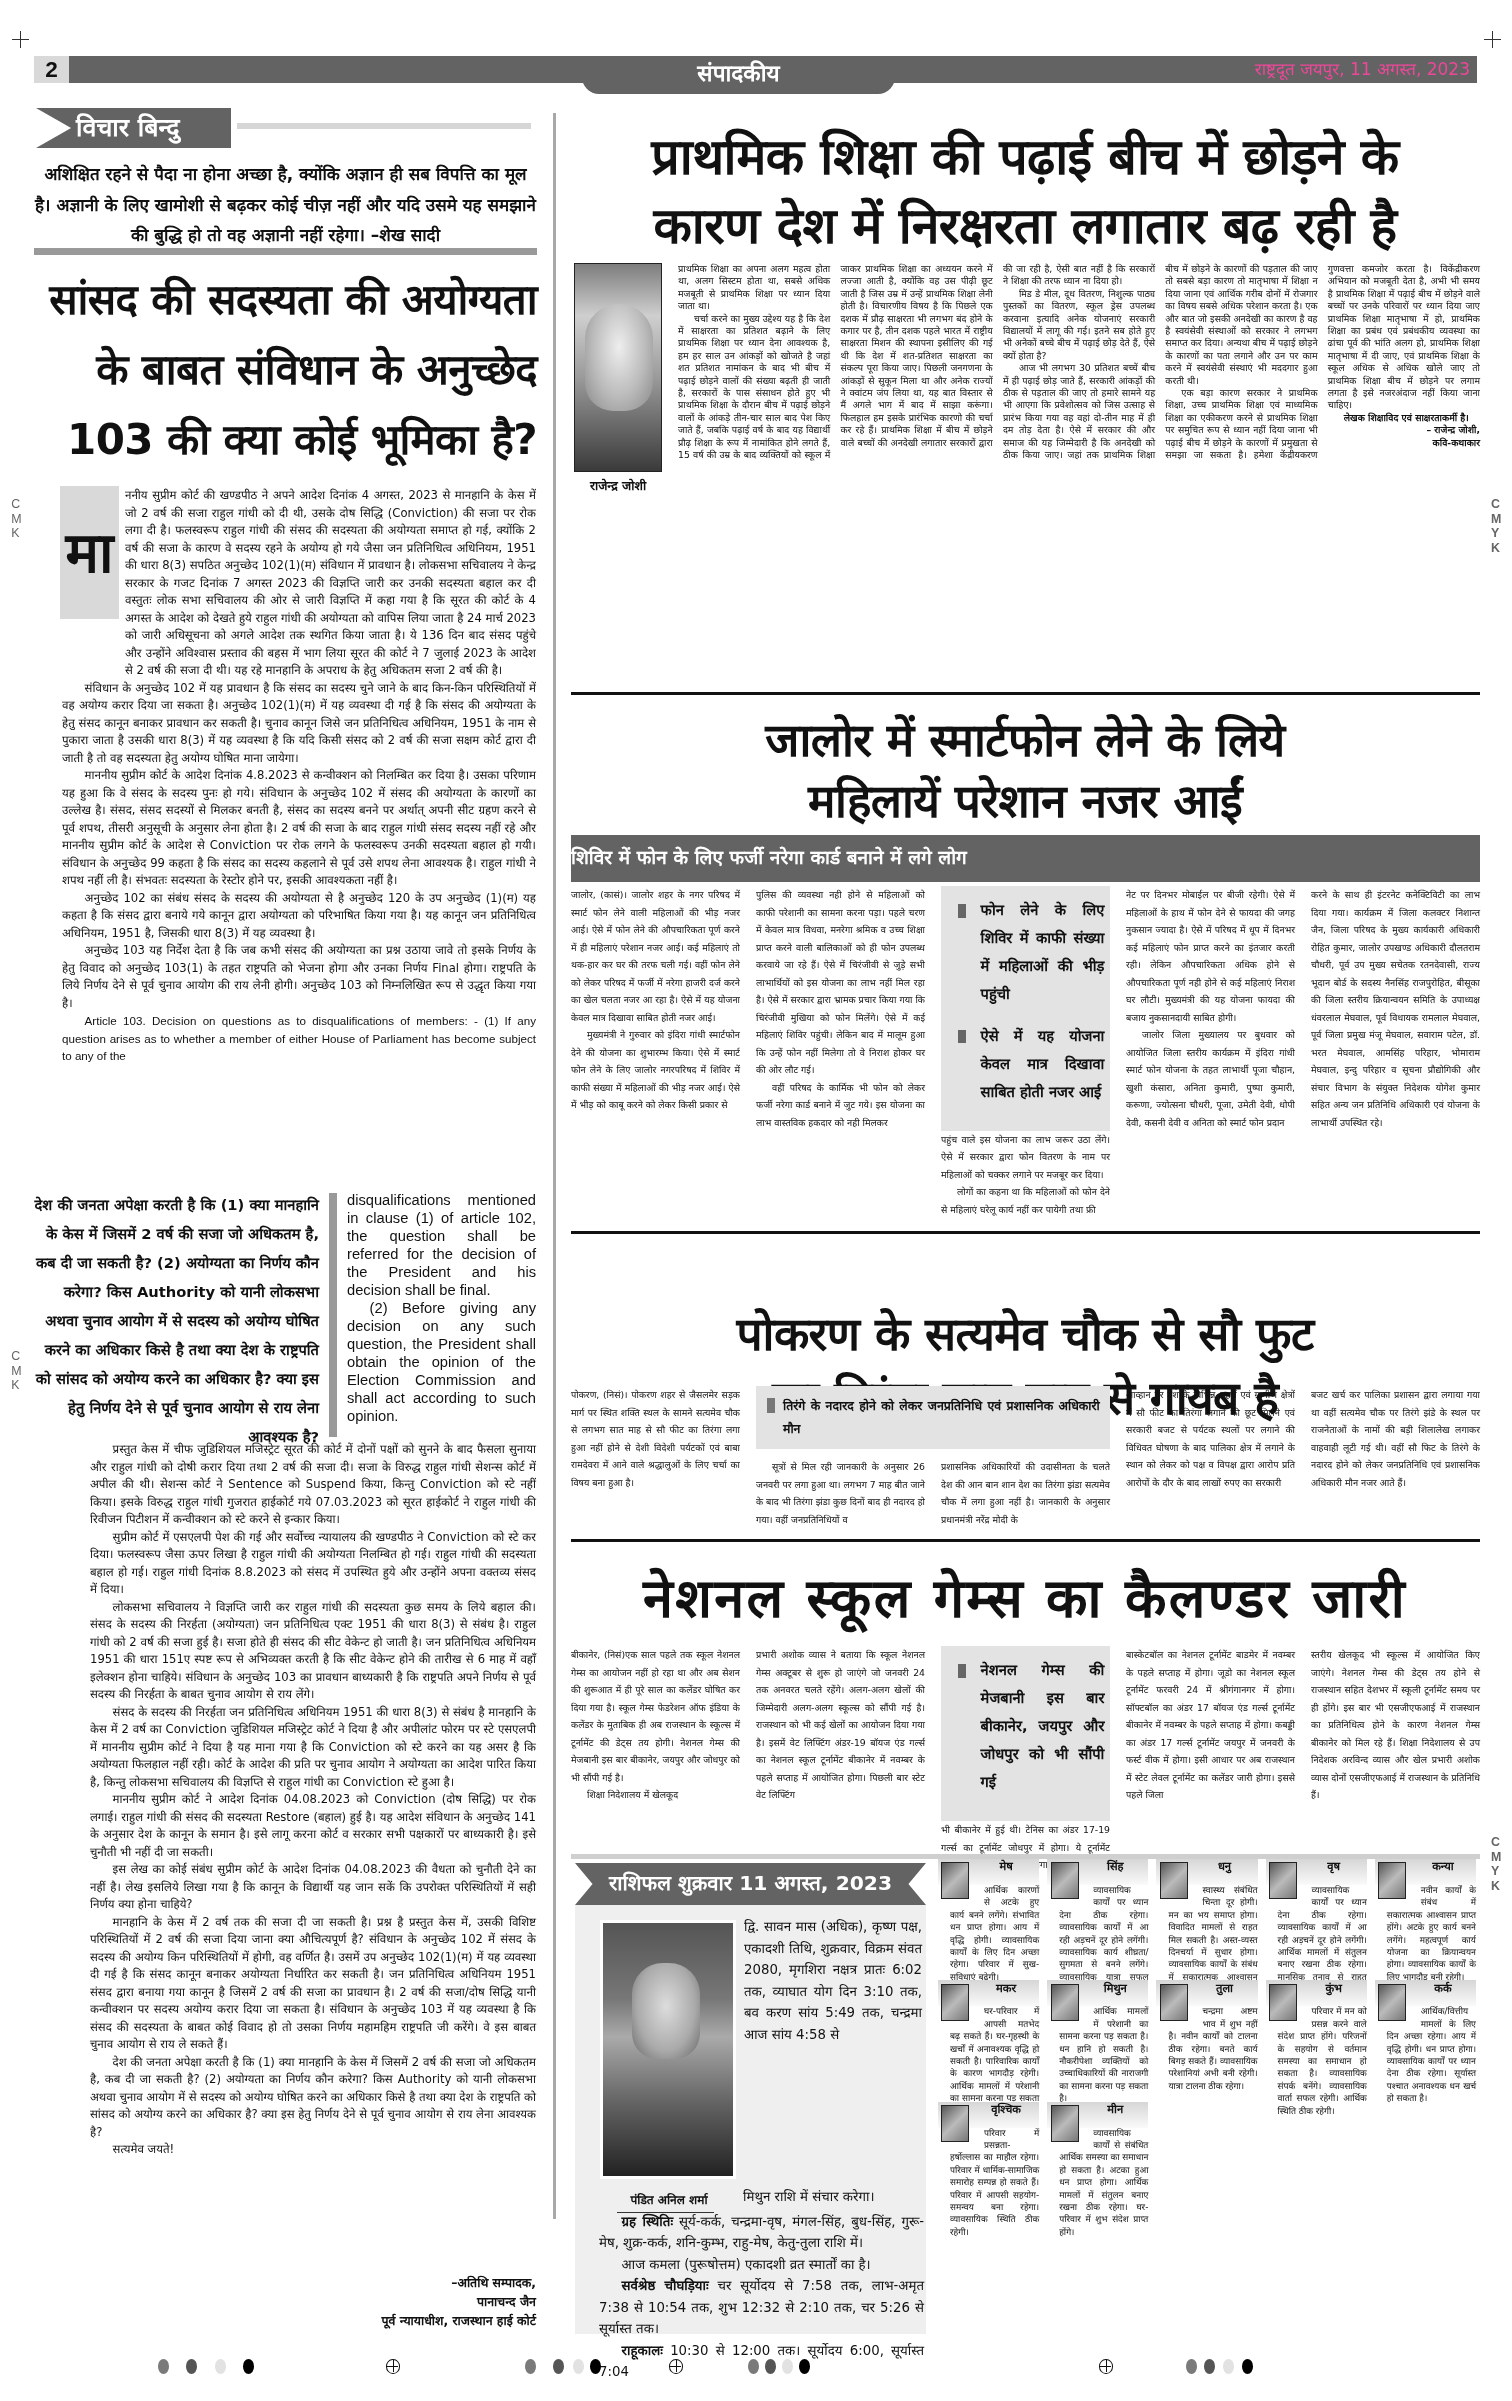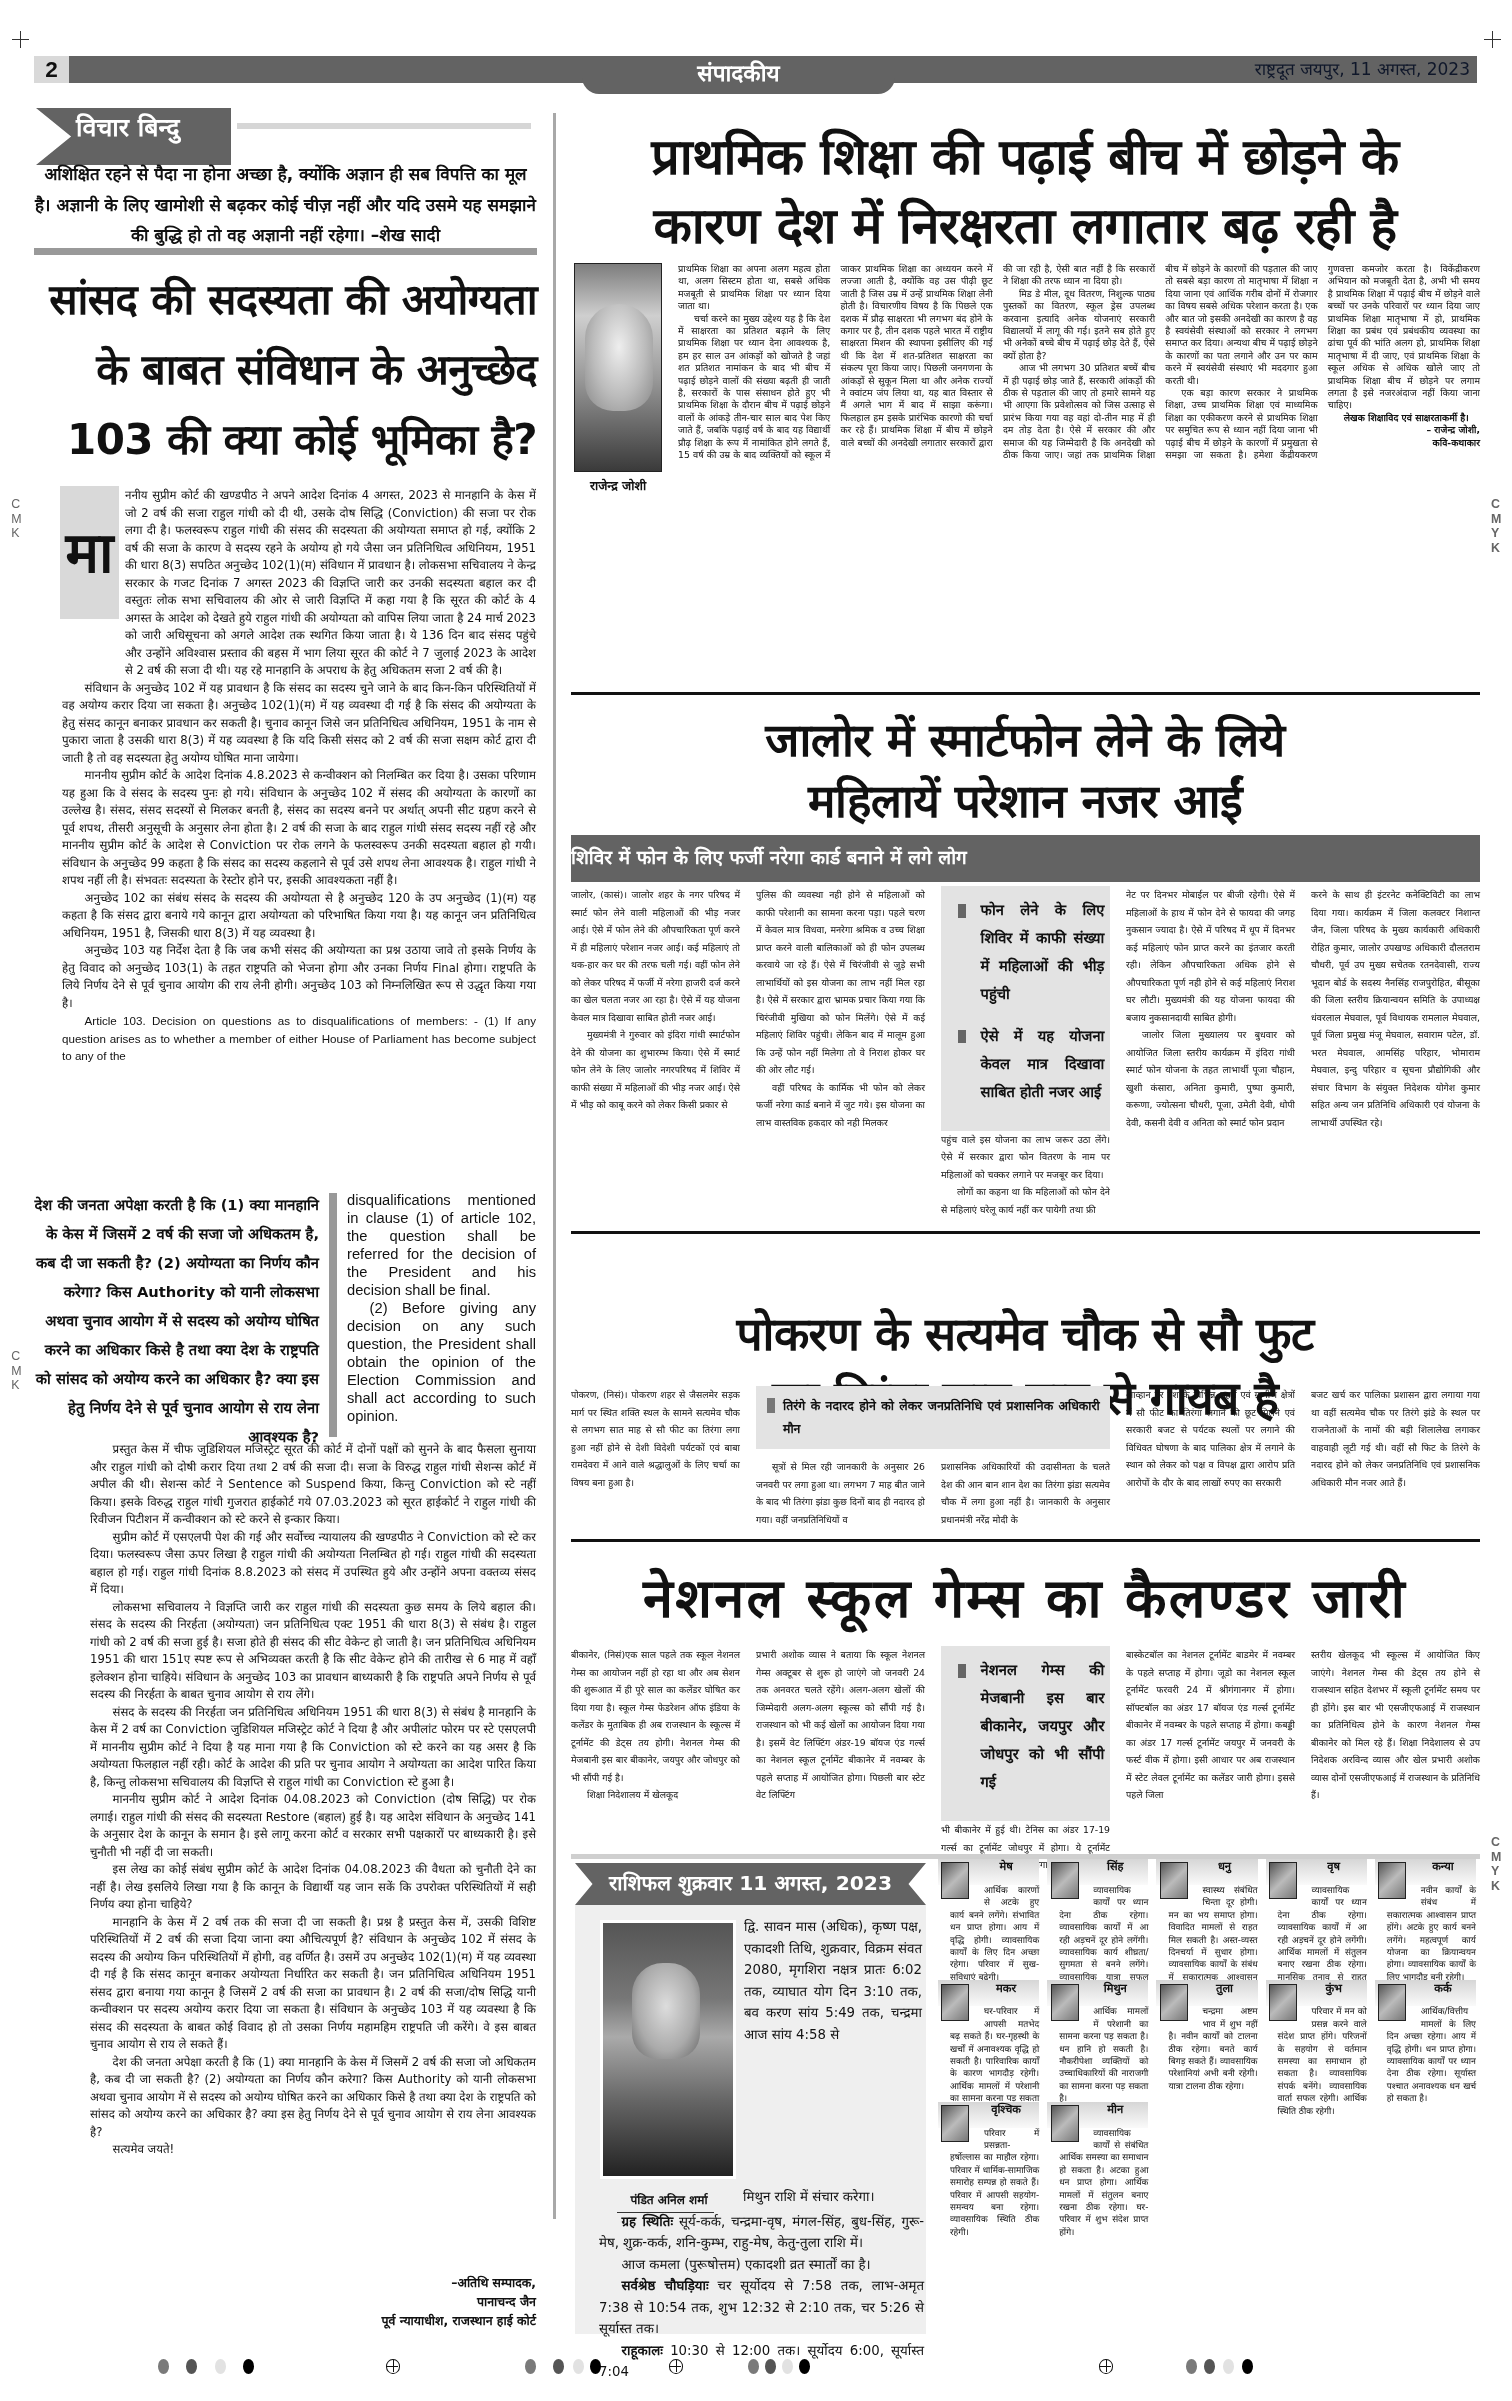--- a/index.html
+++ b/index.html
@@ -8,24 +8,24 @@
   .reg { position: absolute; color: #666; font-family: "Liberation Sans", sans-serif; font-size: 12.4px; }
   .crosshair { position: absolute; width: 17px; height: 17px; }
   .crosshair::before, .crosshair::after { content: ""; position: absolute; background: #333; }
   .crosshair::before { left: 8px; top: 0; width: 0.6px; height: 17px; }
   .crosshair::after { top: 8px; left: 0; height: 0.6px; width: 17px; }
 
   
   .masthead { position: absolute; left: 34px; top: 56px; width: 1443px; height: 27px; background: #636363; }
   .page-no { position: absolute; left: 34px; top: 56px; width: 35px; height: 27px; background: #d9d9d9; color: #111; font-weight: bold; font-size: 22.6px; text-align: center; line-height: 27px; font-family: "Liberation Sans", sans-serif; }
   .section-tab { position: absolute; left: 582px; top: 56px; width: 313px; height: 38px; background: #636363; border-radius: 0 0 17px 17px; color: #fff; text-align: center; font-size: 22.6px; line-height: 34px; font-weight: bold; }
-  .dateline { position: absolute; right: 42px; top: 56px; height: 27px; line-height: 27px; color: #0f172a; font-size: 17px; }
-
-  
-  .vichar-tab { position: absolute; left: 36px; top: 108px; width: 195px; height: 57px; background: #636363; color: #fff; font-size: 25px; font-weight: bold; line-height: 40px; padding-left: 40px; clip-path: polygon(0 0,100% 0,100% 100%,0 100%,18% 50%); }
+  .dateline { position: absolute; right: 42px; top: 56px; height: 27px; line-height: 27px; color: #ec4899; font-size: 17px; }
+
+  
+  .vichar-tab { position: absolute; left: 36px; top: 108px; width: 195px; height: 40px; background: #636363; color: #fff; font-size: 25px; font-weight: bold; line-height: 40px; padding-left: 40px; clip-path: polygon(0 0,100% 0,100% 100%,0 100%,18% 50%); }
   .vichar-tab::after { content:""; }
   .vichar-line { position: absolute; left: 237px; top: 123px; width: 294px; height: 5.6px; background: #d6d6d6; }
   .vichar-quote { position: absolute; left: 34px; top: 159px; width: 503px; font-size: 17px; font-weight: bold; line-height: 30.5px; text-align: center; }
   .thick-rule { position: absolute; left: 34px; top: 248px; width: 503px; height: 6.8px; background: #999; }
   .col-rule { position: absolute; left: 553px; top: 113px; width: 3.4px; height: 2106px; background: #a8a8a8; }
 
   .left-head { position: absolute; left: 34px; top: 265px; width: 503px; font-size: 42px; font-weight: bold; line-height: 70px; text-align: right; letter-spacing: -0.6px; }
 
   .dropcap { position: absolute; left: 60px; top: 486px; width: 59px; height: 133px; background: #d9d9d9; font-size: 56px; font-weight: bold; line-height: 133px; text-align: center; }
   .body-left { position: absolute; left: 62px; top: 487px; width: 474px; font-size: 11.6px; line-height: 17.5px; text-align: justify; }

